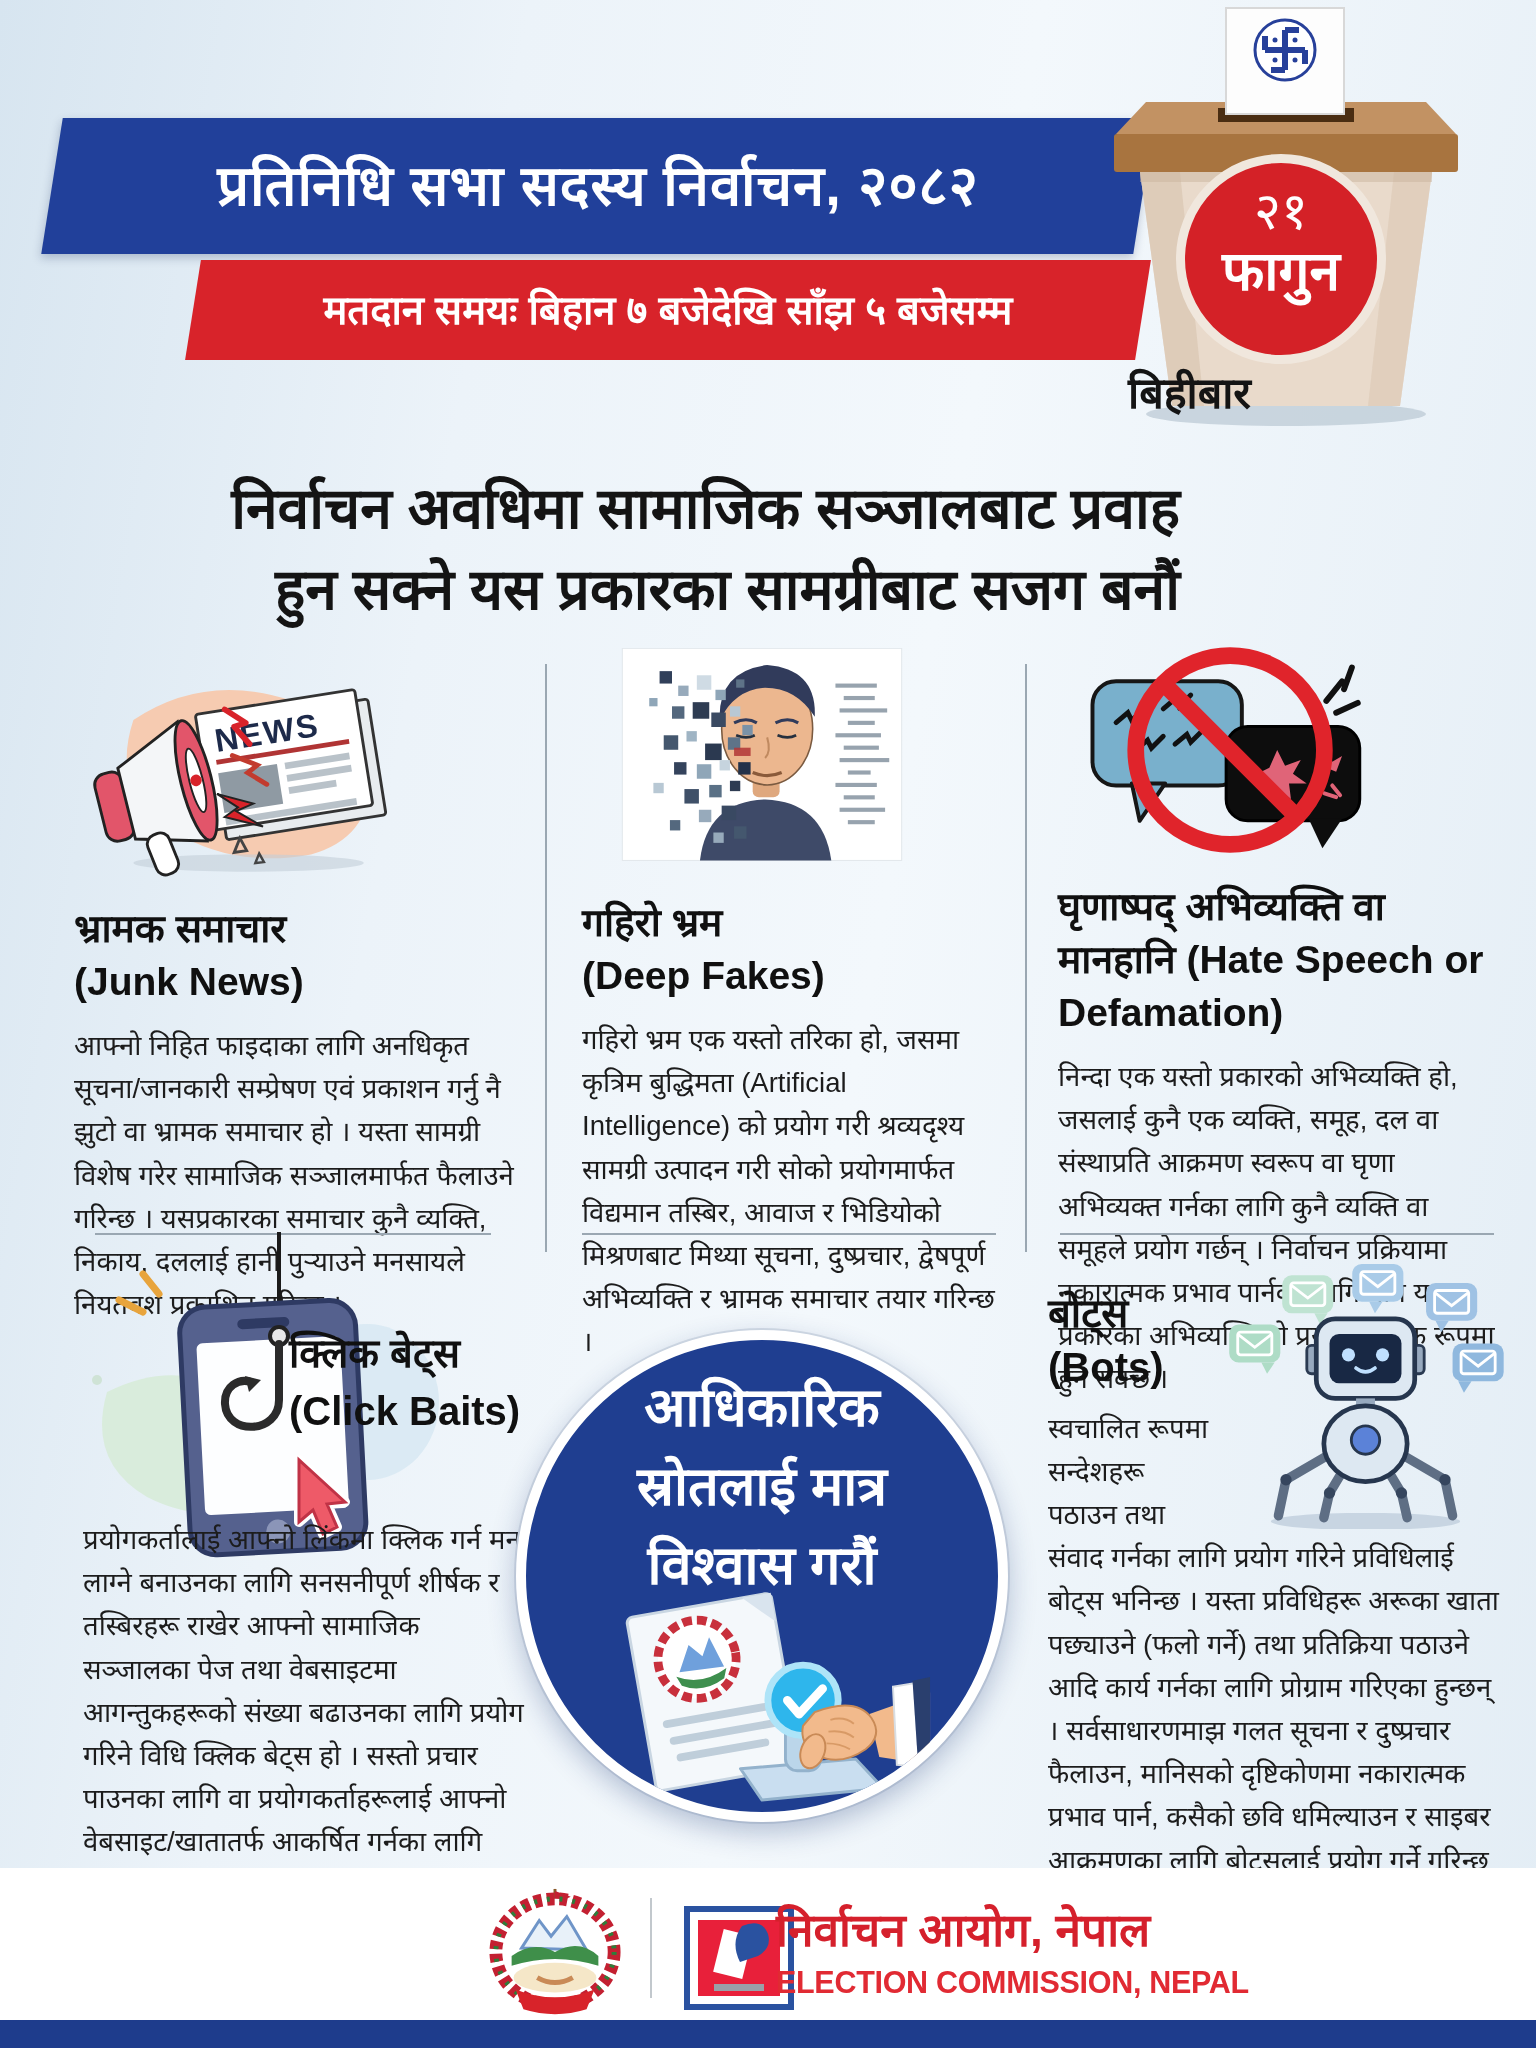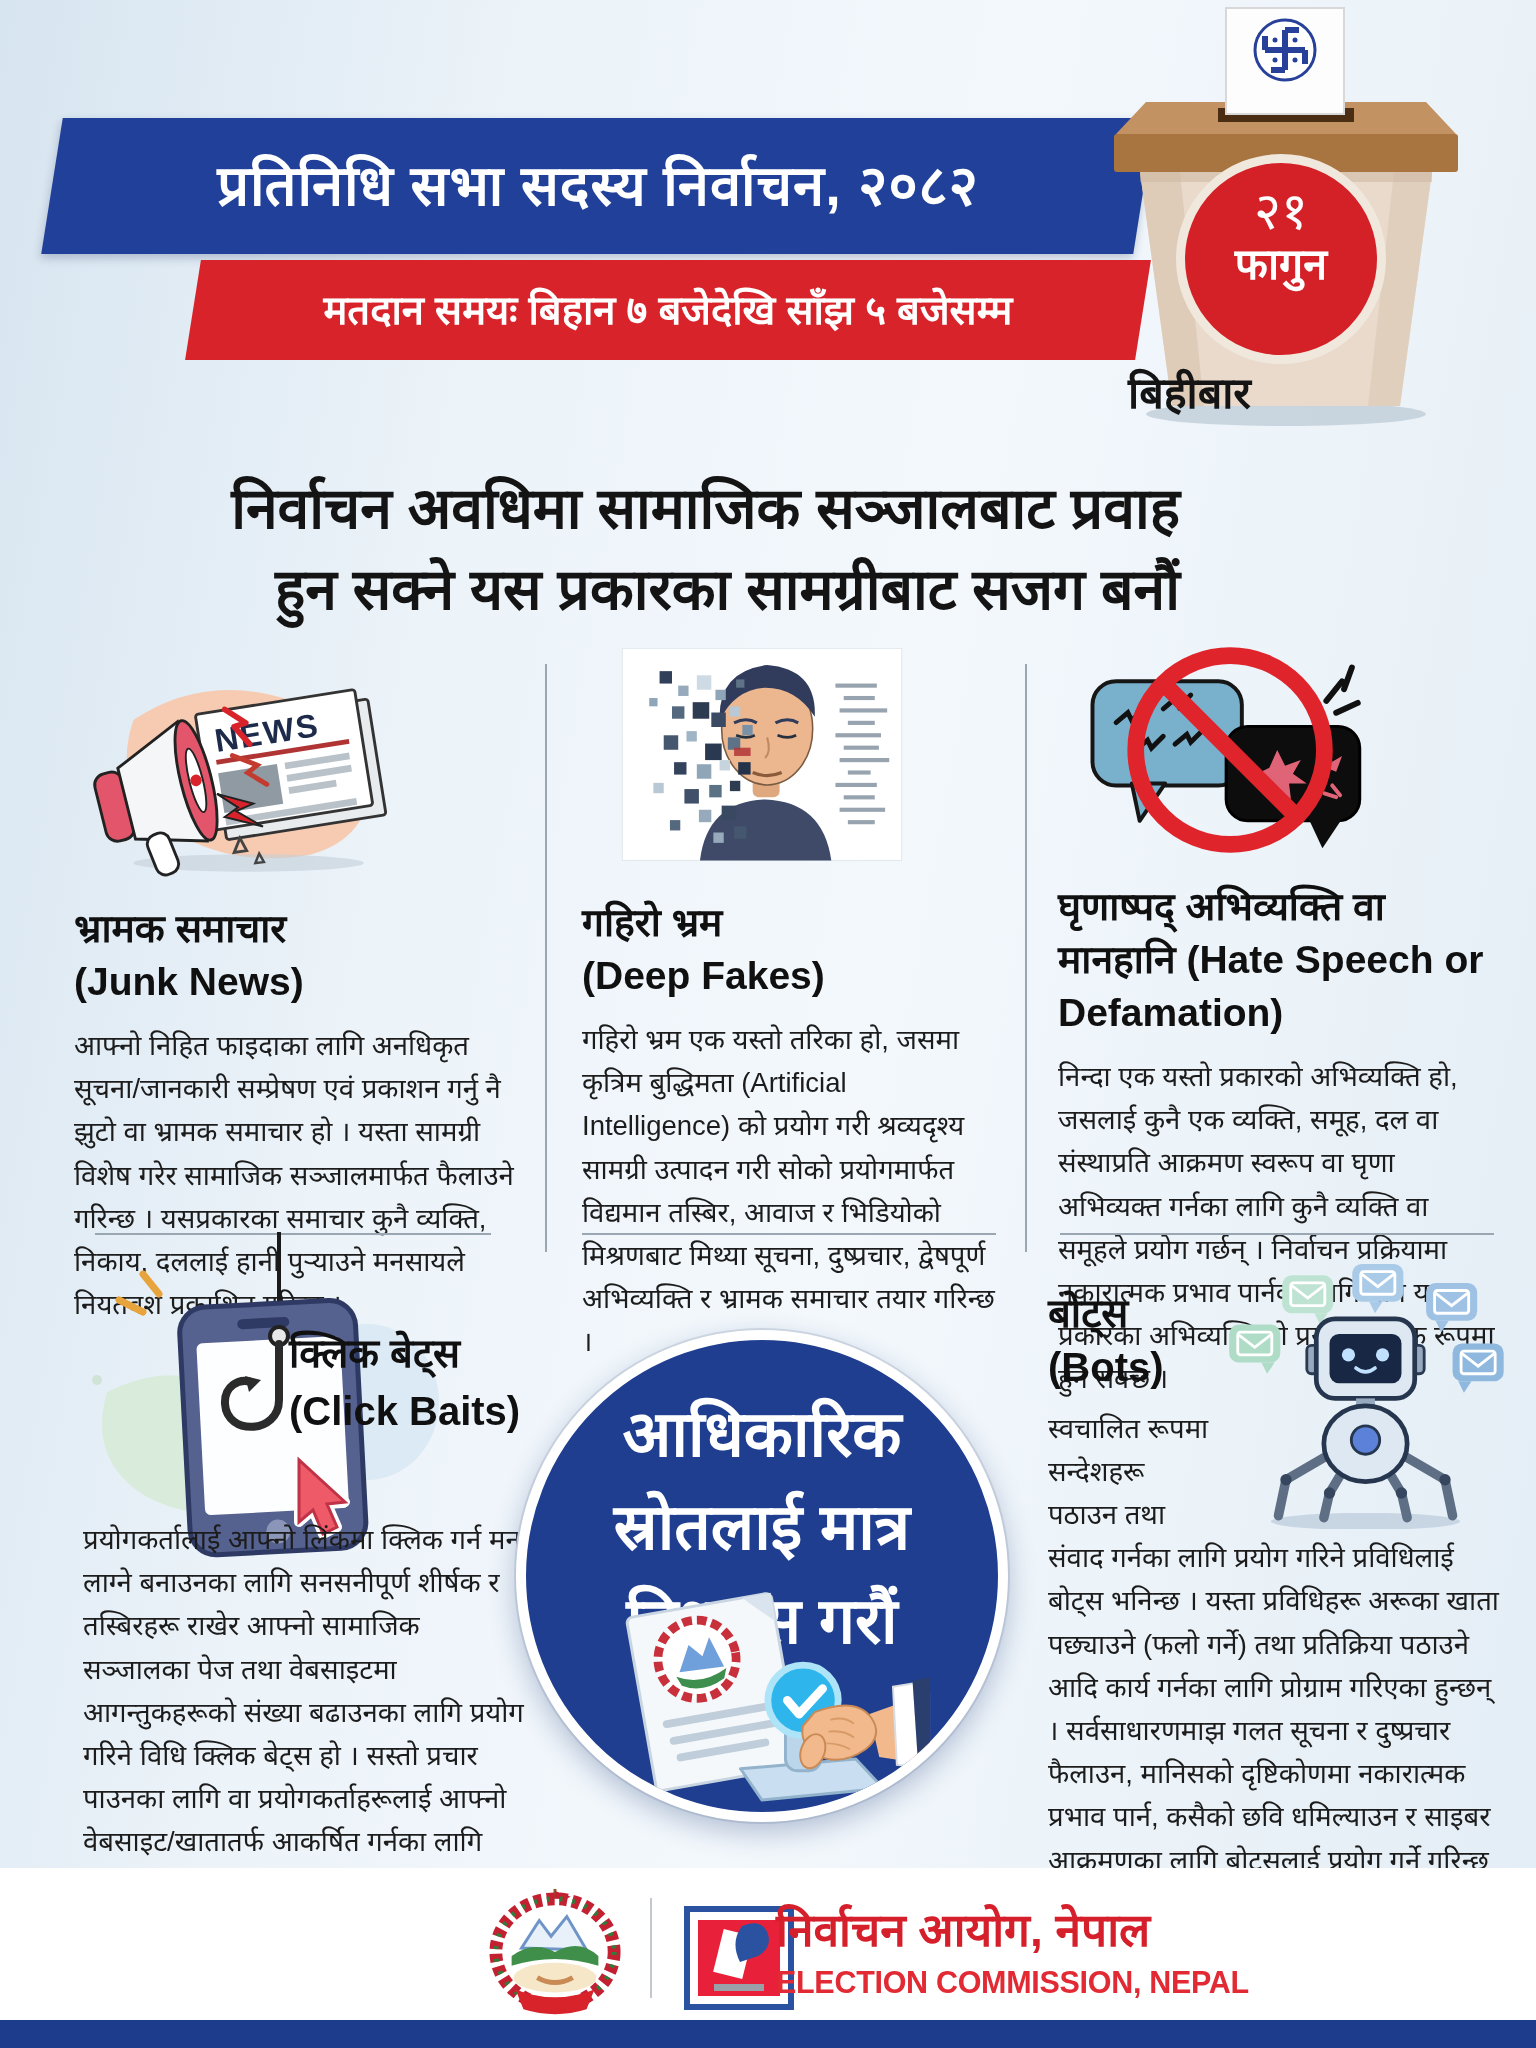--- a/index.html
+++ b/index.html
@@ -27,21 +27,21 @@
   }
   
   .ballot-box{position:absolute;left:1068px;top:6px;width:436px;height:426px;z-index:2;}
   .ballot-box svg{position:absolute;left:0;top:0;}
   .date-circle{
     position:absolute;left:108px;top:148px;width:192px;height:192px;border-radius:50%;
     background:#D42127;border:9px solid #F0E7DD;box-sizing:content-box;
     color:#fff;text-align:center;
   }
   .date-circle .num{font-size:52px;font-weight:normal;line-height:1.1;margin-top:20px;}
-  .date-circle .month{font-size:43px;font-weight:bold;line-height:1.15;}
+  .date-circle .month{font-size:55px;font-weight:bold;line-height:1.15;}
   .weekday{
     position:absolute;left:60px;top:356px;width:310px;text-align:left;
     font-size:43px;font-weight:bold;color:#141414;
   }
   
   .main-heading{
     position:absolute;left:30px;top:468px;width:1150px;text-align:right;
     font-size:57px;font-weight:bold;color:#141414;line-height:1.42;
   }
   
@@ -64,21 +64,21 @@
   .clickbaits .cb-icon{position:absolute;left:0;top:-20px;}
   .clickbaits .cb-title{position:absolute;left:222px;top:72px;width:250px;font-size:40px;font-weight:bold;line-height:1.45;color:#101010;}
   .clickbaits .cb-body{position:absolute;left:16px;top:250px;width:446px;font-size:27.5px;line-height:1.57;color:#1c1c1c;}
   
   .center-circle{
     position:absolute;left:516px;top:1330px;width:472px;height:472px;border-radius:50%;
     background:#1F3E90;border:10px solid #ffffff;overflow:hidden;z-index:3;
     box-shadow:0 10px 28px rgba(25,55,120,.3), 0 0 0 2px #d7dfe8;
     text-align:center;
   }
-  .center-circle .badge-text{margin-top:48px;color:#fff;font-size:64px;font-weight:bold;line-height:1.46;}
+  .center-circle .badge-text{margin-top:28px;color:#fff;font-size:54px;font-weight:bold;line-height:1.46;}
   .center-circle svg{position:absolute;left:50%;transform:translateX(-50%);bottom:10px;}
   
   .bots{position:absolute;left:1048px;top:1278px;width:452px;}
   .bots .bot-svg{float:right;margin:-14px -8px 6px 8px;}
   .bots .sec-body{margin-top:12px;}
   
   .footer-strip{position:absolute;left:0;top:1868px;width:1536px;height:152px;background:#ffffff;}
   .coat{position:absolute;left:486px;top:1888px;}
   .fdivider{position:absolute;left:650px;top:1898px;width:2px;height:100px;background:#C2C8CD;}
   .eclogo{position:absolute;left:684px;top:1906px;}

